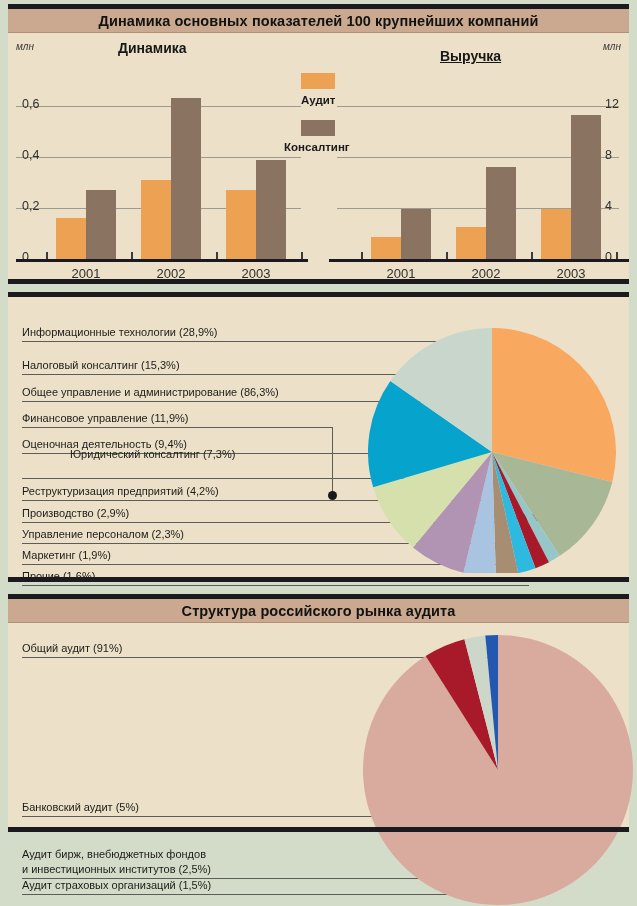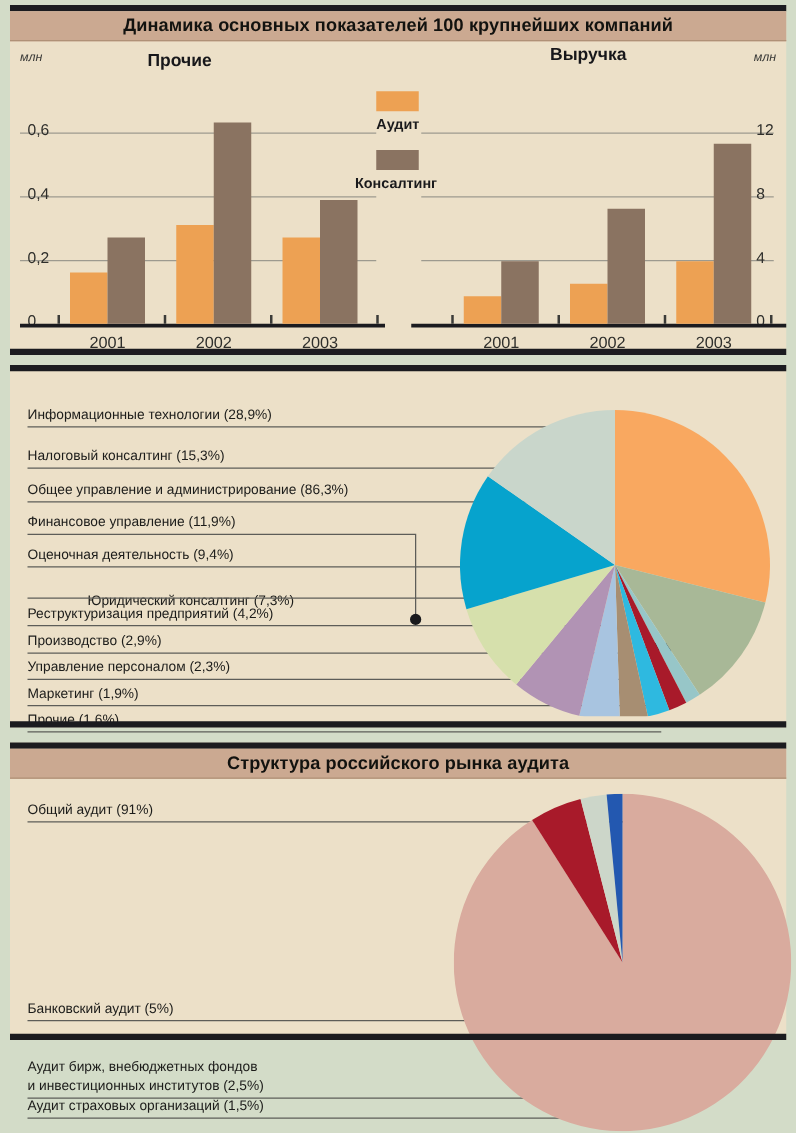--- a/index.html
+++ b/index.html
@@ -70,22 +70,22 @@
 <div id="root">
 
   <div class="panel" id="panel1" style="top:4px; height:280px;">
     <div class="panel-rule-top" style="top:0;"></div>
     <div class="panel-title" style="top:5px;">Динамика основных показателей 100 крупнейших компаний</div>
     <div class="panel-body" style="top:29px; height:246px;">
 
       <span class="bc-unit" style="left:8px; top:8px;">млн</span>
       <span class="bc-unit" style="right:8px; top:8px;">млн</span>
 
-      <span class="bc-sub" style="left:110px; top:7px;">Прочие</span>
-      <span class="bc-sub" style="left:432px; top:2px;">Выручка</span>
+      <span class="bc-sub" style="left:110px; top:7px;">Динамика</span>
+      <span class="bc-sub" style="left:432px; top:15px;text-decoration:underline;">Выручка</span>
 
       <div class="legend-sw" style="left:293px; top:40px; background:#eda153;"></div>
       <span class="legend-tx" style="left:293px; top:61px;">Аудит</span>
       <div class="legend-sw" style="left:293px; top:87px; background:#8a7361;"></div>
       <span class="legend-tx" style="left:276px; top:108px;">Консалтинг</span>
 
       <div id="profit-plot" style="position:absolute; left:0; top:0; width:300px; height:246px;">
           <span class="ytick" style="top: 217px; left: 14px;">0</span>
           <div class="gridline" style="left: 8px; width: 285px; top: 175px;"></div>
           <span class="ytick" style="top: 166px; left: 14px;">0,2</span>
@@ -151,21 +151,21 @@
           <div class="legend-row" style="top: 65px;">Общее управление и администрирование (86,3%)</div>
           <div class="leader" style="left: 14px; top: 80px; width: 401.846px; height: 1px;"></div>
           <div class="dot" style="left: 415.846px; top: 112.213px;"></div>
           <div class="legend-row" style="top: 91px;">Финансовое управление (11,9%)</div>
           <div class="leader" style="left: 14px; top: 106px; width: 310px; height: 1px;"></div>
           <div class="leader" style="left: 324px; top: 106px; width: 1px; height: 67.662px;"></div>
           <div class="dot" style="left: 320px; top: 169.662px;"></div>
           <div class="legend-row" style="top: 117px;">Оценочная деятельность (9,4%)</div>
           <div class="leader" style="left: 14px; top: 132px; width: 411.719px; height: 1px;"></div>
           <div class="dot" style="left: 425.719px; top: 158.07px;"></div>
-          <div class="legend-row" style="top: 154px; padding-left: 48px;">Юридический консалтинг (7,3%)</div>
+          <div class="legend-row" style="top: 127px; padding-left: 48px;">Юридический консалтинг (7,3%)</div>
           <div class="leader" style="left: 14px; top: 157px; width: 436.769px; height: 1px;"></div>
           <div class="dot" style="left: 450.769px; top: 180.225px;"></div>
           <div class="legend-row" style="top: 164px;">Реструктуризация предприятий (4,2%)</div>
           <div class="leader" style="left: 14px; top: 179px; width: 458.655px; height: 1px;"></div>
           <div class="dot" style="left: 472.655px; top: 190.356px;"></div>
           <div class="legend-row" style="top: 186px;">Производство (2,9%)</div>
           <div class="leader" style="left: 14px; top: 201px; width: 474.29px; height: 1px;"></div>
           <div class="dot" style="left: 488.29px; top: 193.881px;"></div>
           <div class="legend-row" style="top: 207px;">Управление персоналом (2,3%)</div>
           <div class="leader" style="left: 14px; top: 222px; width: 486.481px; height: 1px;"></div>

